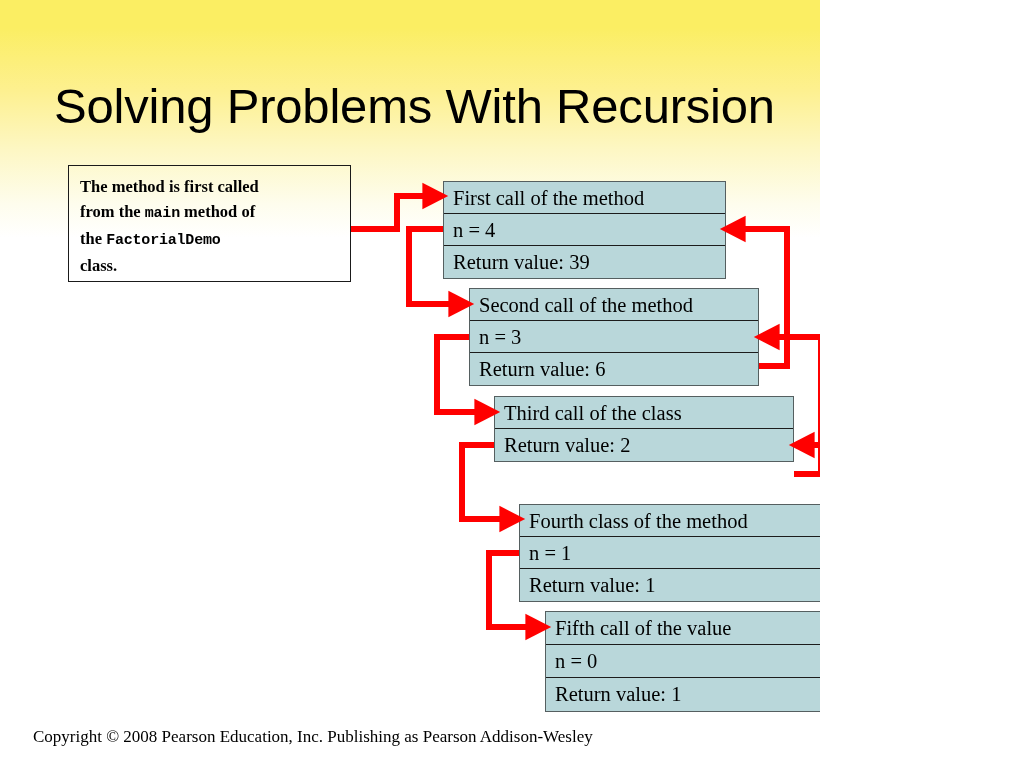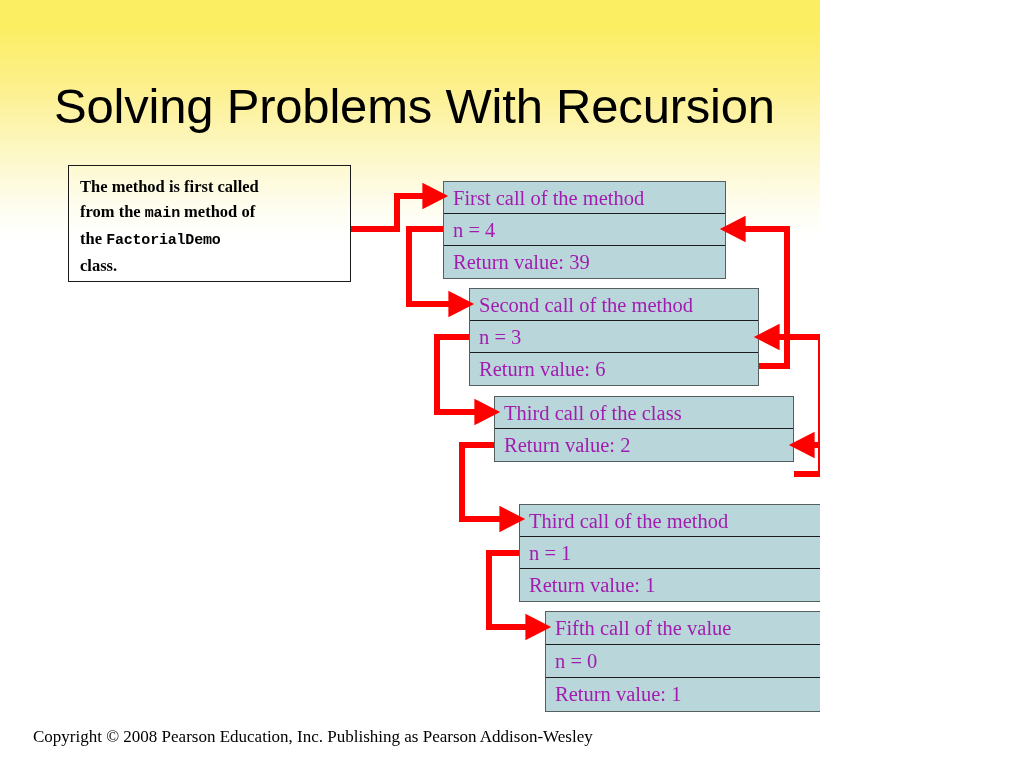--- a/index.html
+++ b/index.html
@@ -79,21 +79,21 @@
     border: 1.4px solid #555f60;
     background: #b9d7da;
   }
   .call-row {
     box-sizing: border-box;
     height: 32px;
     line-height: 32px;
     padding-left: 9px;
     font-family: "Liberation Serif", serif;
     font-size: 20.5px;
-    color: #a21caf;
+    color: #000000;
     background: #b9d7da;
     white-space: nowrap;
     overflow: hidden;
   }
   .call-row.row-title { border-bottom: 1.4px solid #1c1c1c; }
   .call-row.row-n     { border-bottom: 1.4px solid #1c1c1c; }
 
   
   #frame-1 { left: 443px; top: 181px; width: 283px; }
   #frame-2 { left: 469px; top: 288px; width: 290px; }
@@ -158,21 +158,21 @@
     <div class="call-row row-n">n = 3</div>
     <div class="call-row row-ret">Return value: 6</div>
   </div>
 
   <div class="call-frame" id="frame-3">
     <div class="call-row row-title">Third call of the class</div>
     <div class="call-row row-ret">Return value: 2</div>
   </div>
 
   <div class="call-frame" id="frame-4">
-    <div class="call-row row-title">Third call of the method</div>
+    <div class="call-row row-title">Fourth class of the method</div>
     <div class="call-row row-n">n = 1</div>
     <div class="call-row row-ret">Return value: 1</div>
   </div>
 
   <div class="call-frame" id="frame-5">
     <div class="call-row row-title">Fifth call of the value</div>
     <div class="call-row row-n">n = 0</div>
     <div class="call-row row-ret">Return value: 1</div>
   </div>
 

